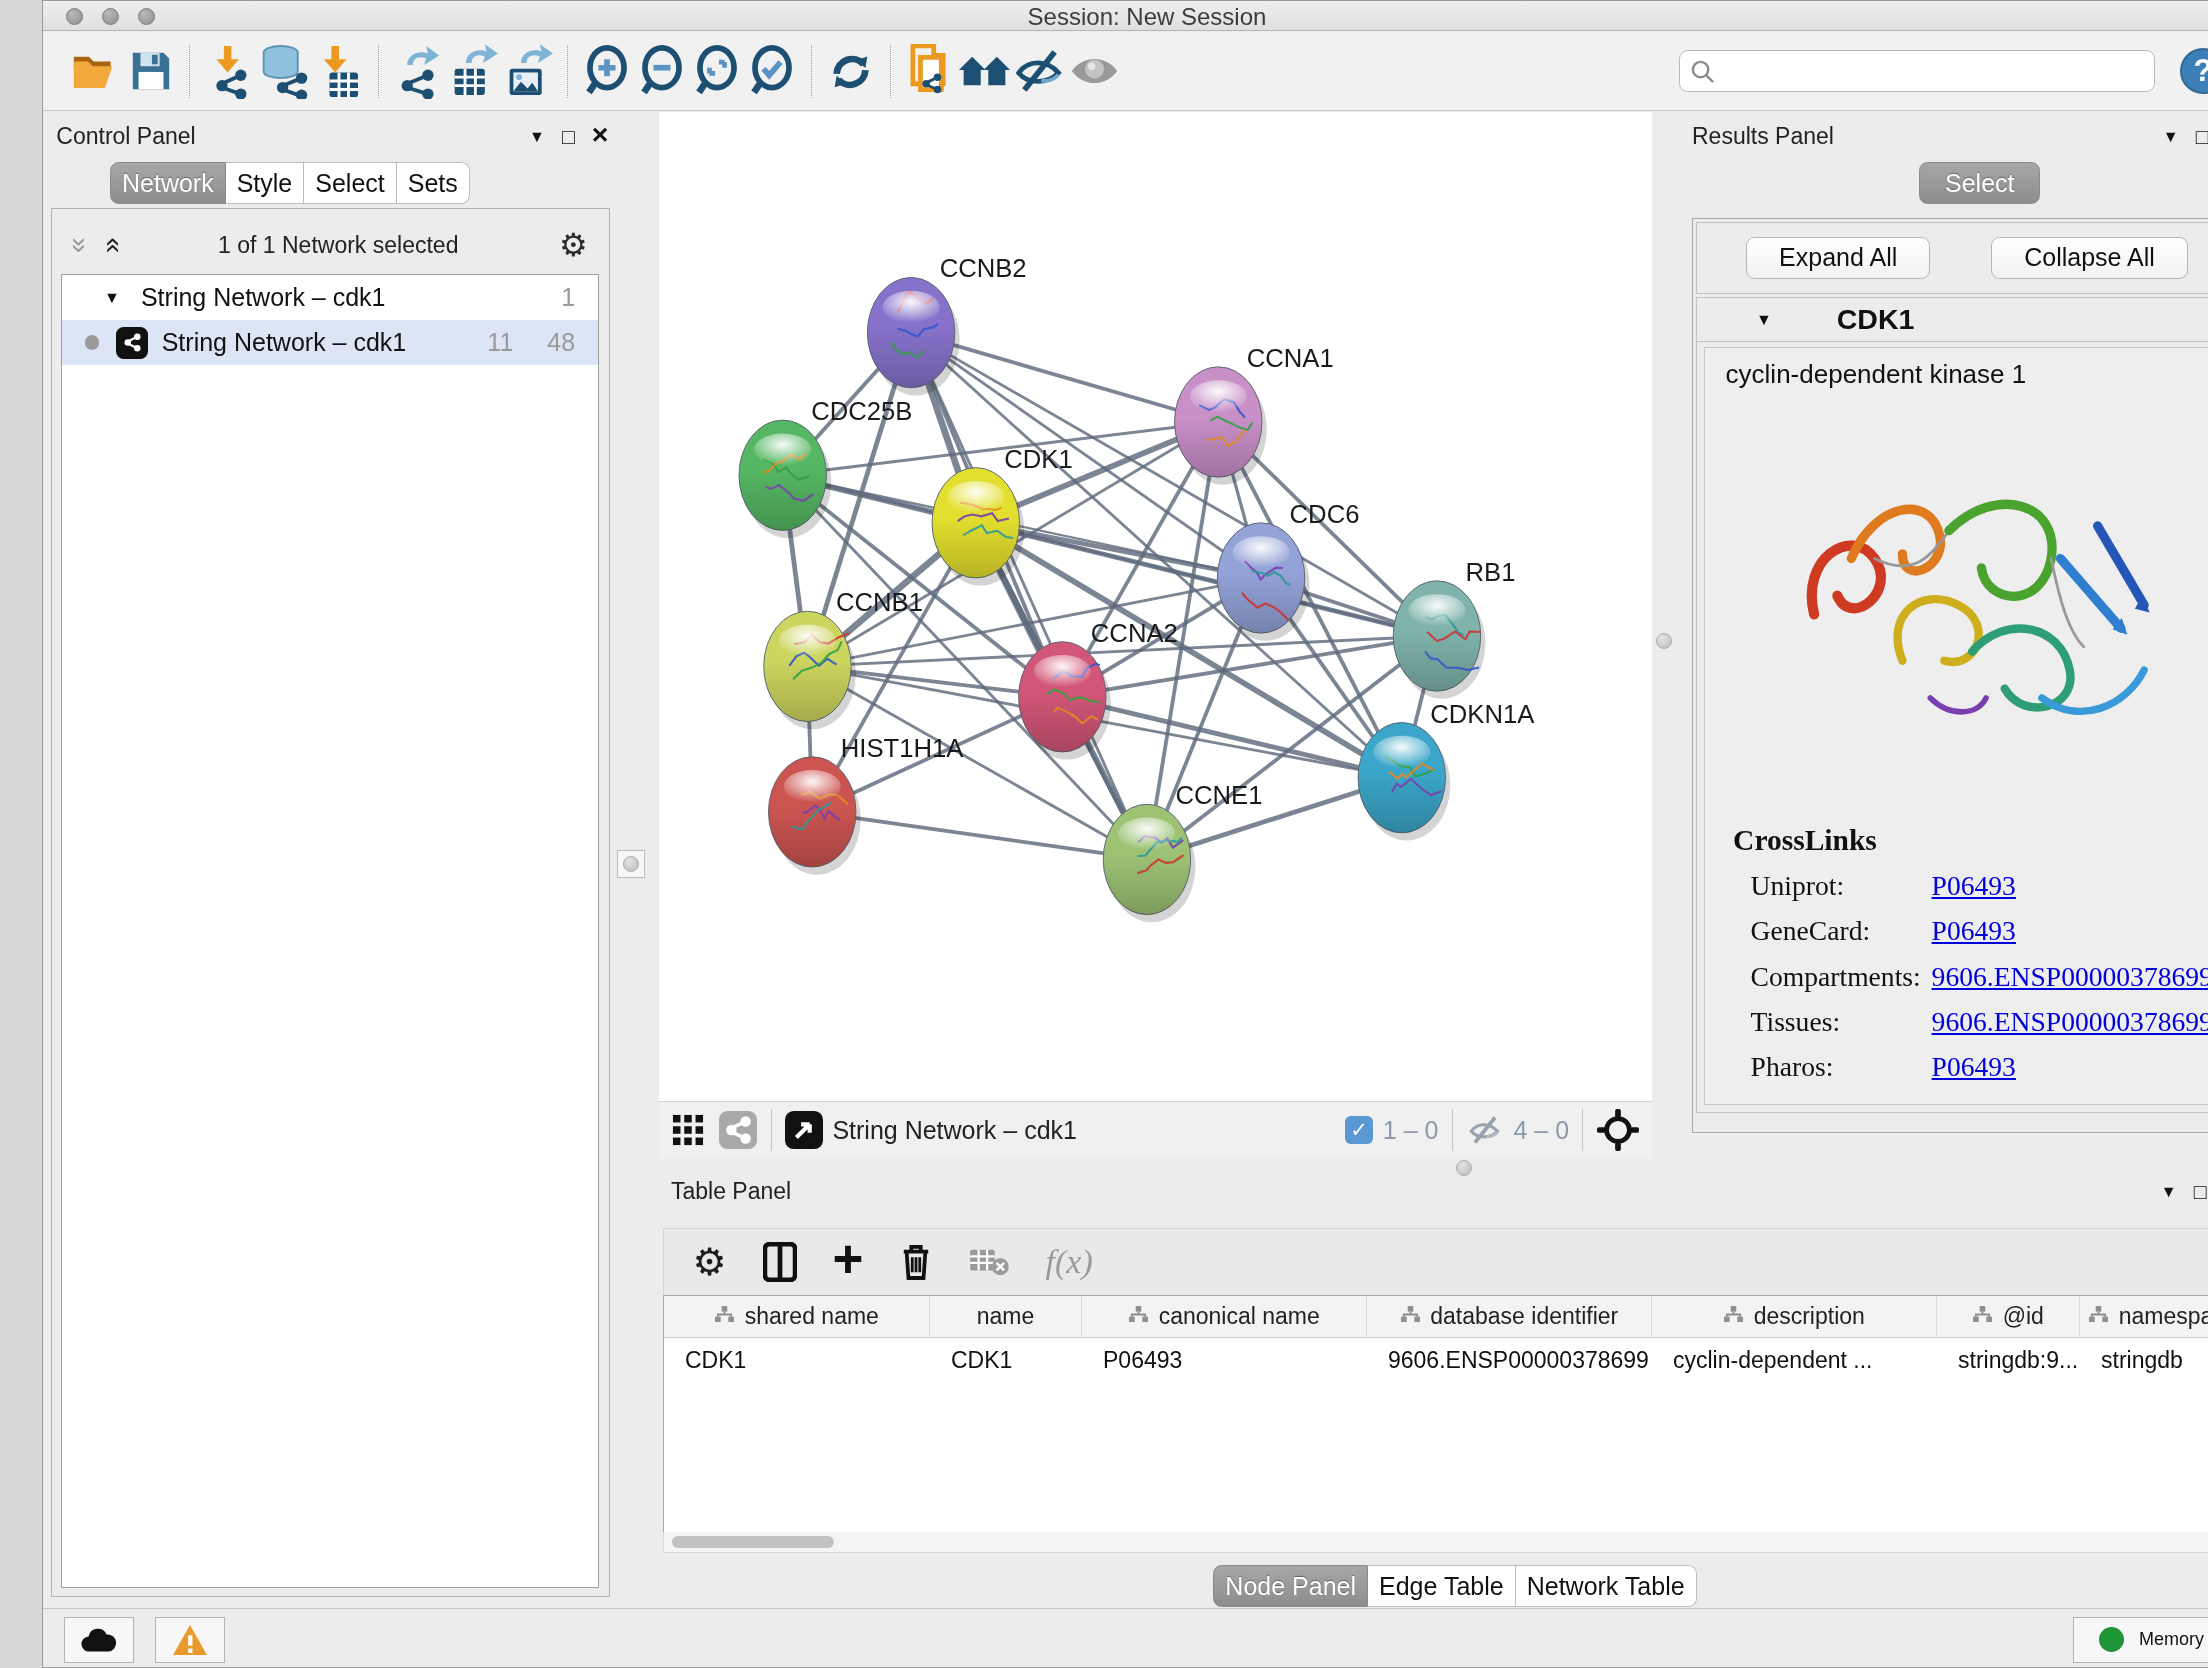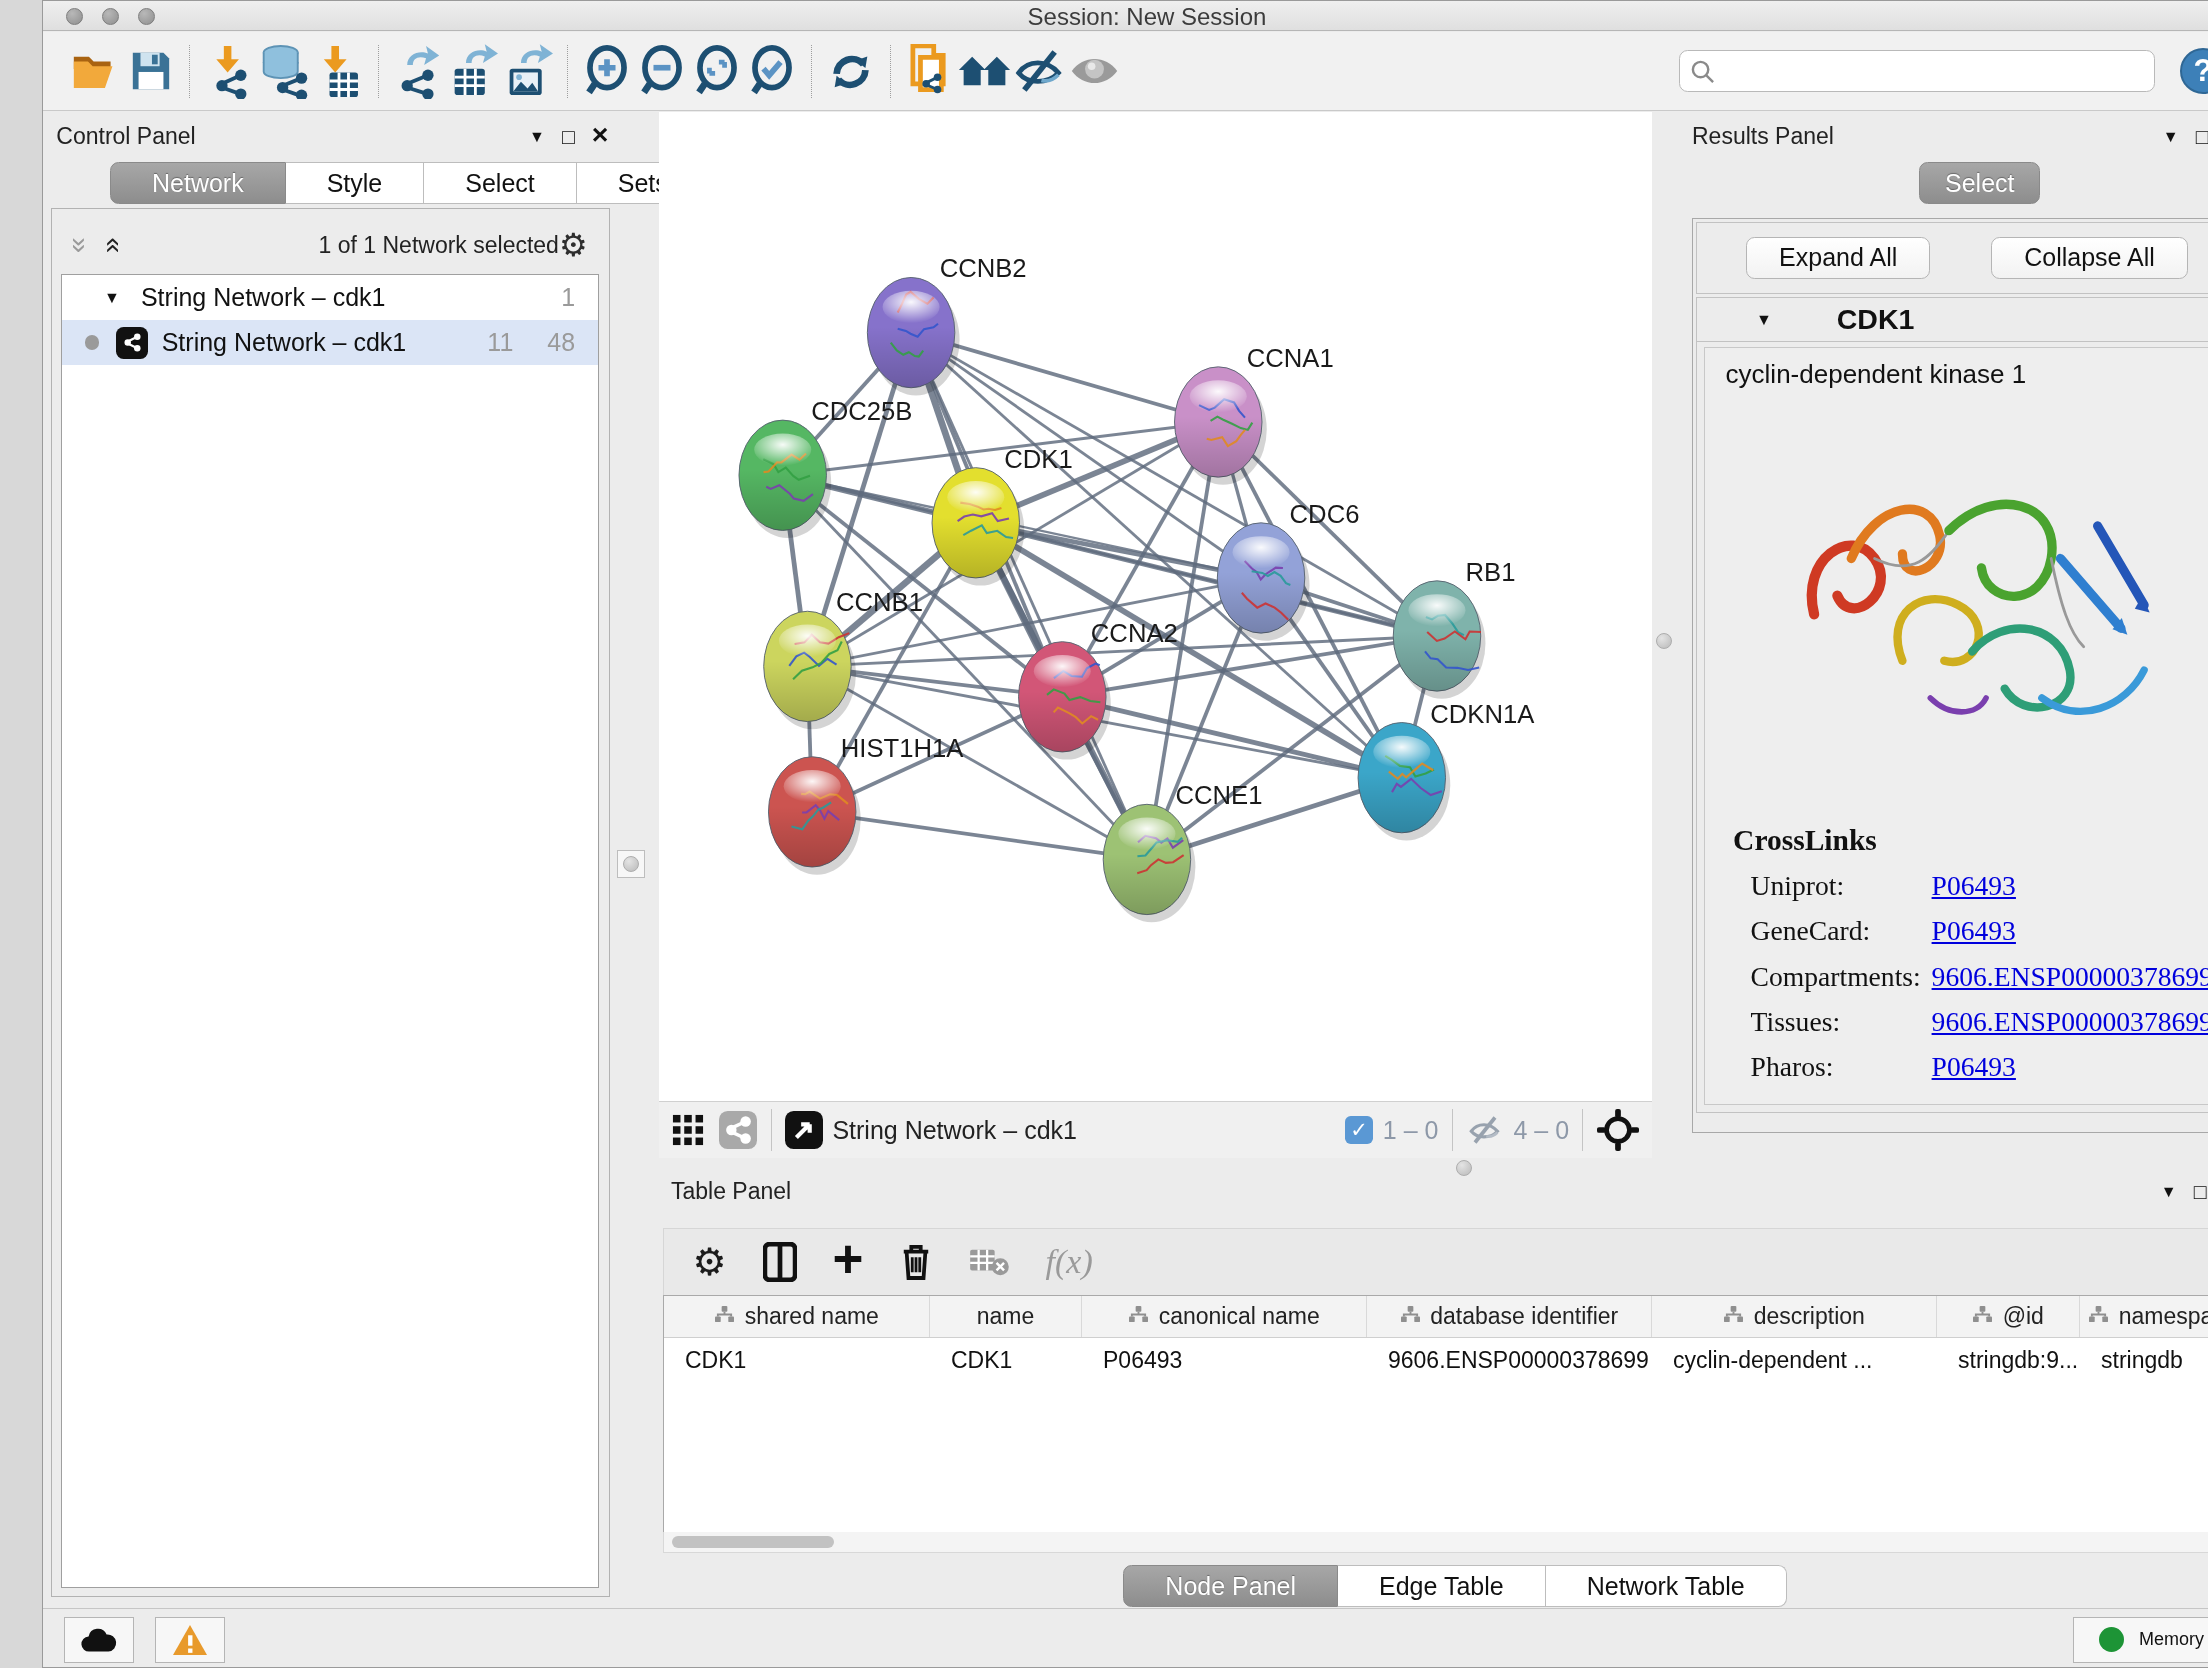--- a/index.html
+++ b/index.html
@@ -29,35 +29,35 @@
 
   
   .panel-head { position:absolute; display:flex; align-items:center; font-size:23px; color:#222; }
   .panel-head .spacer { flex:1; }
   .wctl { font-size:21px; color:#111; margin-left:17px; line-height:1; }
   .wctl.close { font-weight:bold; font-size:28.5px; margin-top:-3.8px; }
   .tri { font-size:16px; color:#111; }
 
   
   .seg-group { display:flex; }
-  .seg { height:42px; padding:0 41px; display:flex; align-items:center; justify-content:center;
+  .seg { height:42px; padding:0 11px; display:flex; align-items:center; justify-content:center;
     font-size:25px; background:#fff; border:1px solid #bdbdbd; border-left:none; color:#111; }
   .seg:first-child { border-left:1px solid #bdbdbd; border-radius:8.6px 0 0 8.6px; }
   .seg:last-child { border-radius:0 8.6px 8.6px 0; }
   .seg.active { background:linear-gradient(#a7a7a7,#8d8d8d); color:#fff; border-color:#8a8a8a;
     text-shadow:0 -1px 1px rgba(0,0,0,.35); }
 
   
   .cp-box { position:absolute; left:7.6px; top:207px; width:559px; height:1389px; background:#ececec;
     border:1px solid #b2b2b2; }
   .cp-row { position:absolute; left:0; right:0; top:17px; height:38px; display:flex; align-items:center; padding:0 21px; }
   .chev { display:inline-block; font-size:28.5px; line-height:1; }
   .chev.down { transform:rotate(90deg); color:#9a9a9a; }
   .chev.up { transform:rotate(-90deg); color:#222; margin-left:13.3px; }
-  .cp-status { flex:1; text-align:right; font-size:23px; color:#222; }
+  .cp-status { flex:1; text-align:center; font-size:23px; color:#222; }
   .gear { font-size:32px; color:#2d2d2d; }
   .tree { position:absolute; left:9.5px; right:9.5px; top:65px; bottom:7.6px; background:#fff; border:1px solid #9f9f9f; overflow:hidden; }
   .trow { height:45px; display:flex; align-items:center; font-size:25px; color:#111; }
   .trow .cnt { color:#9a9a9a; }
   .trow.selected { background:#dbe5f6; }
   .dot-led { width:14.3px; height:14.3px; border-radius:50%; background:#9a9a9a; margin:0 17px 0 23px; }
   .chip { width:32px; height:32px; border-radius:7.6px; background:#111; display:flex; align-items:center;
     justify-content:center; margin-right:13.3px; }
 
   

